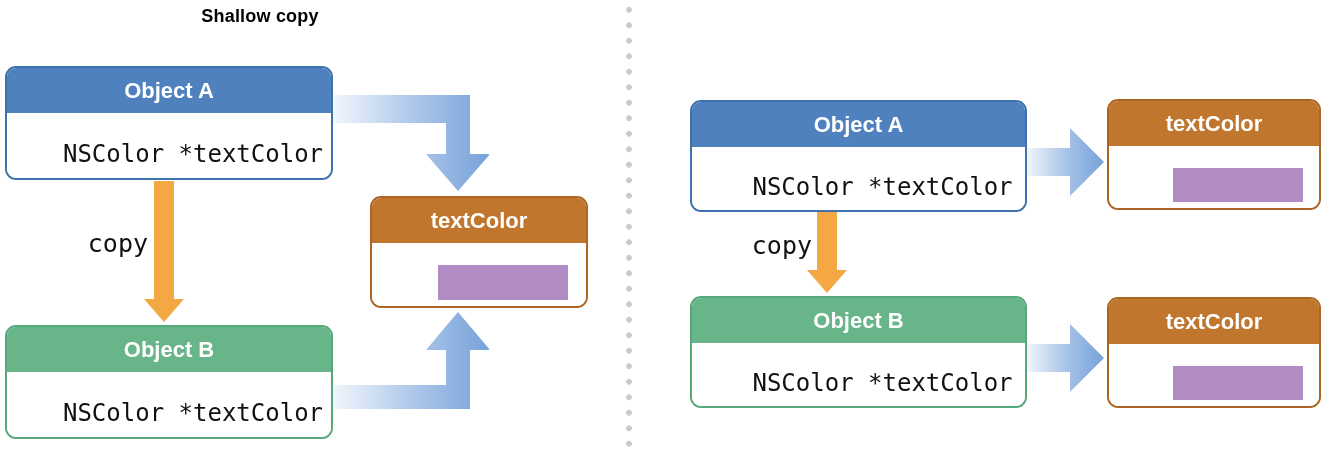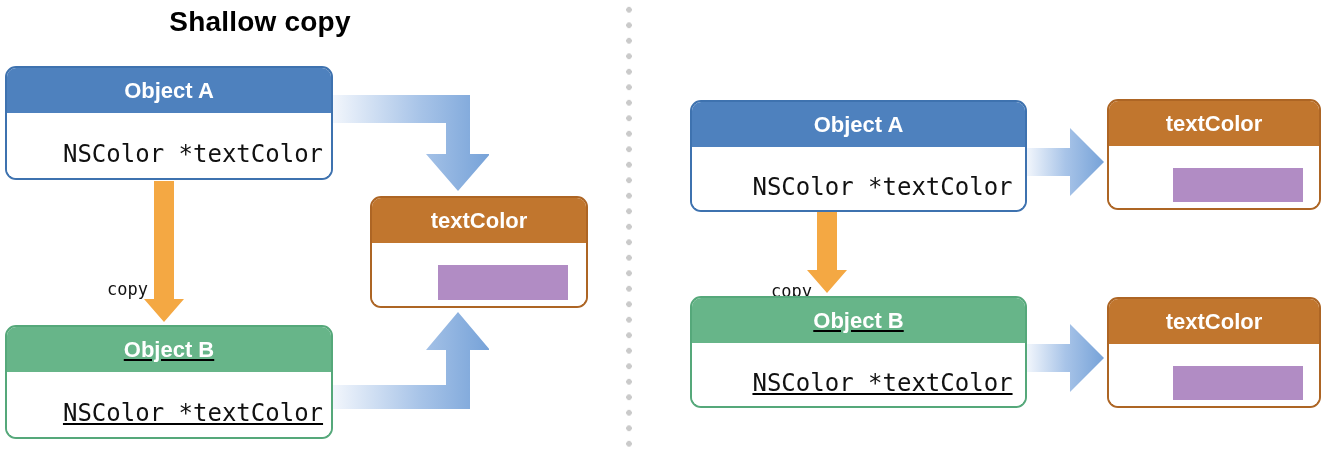--- a/index.html
+++ b/index.html
@@ -12,21 +12,21 @@
     --dividerDot:#CACACA;
     --bodyText:#111111; --titleText:#000000;
   }
   html,body{margin:0;padding:0;background:#ffffff;}
   .stage{
     position:relative; width:1326px; height:454px; background:#ffffff;
     font-family:"Liberation Sans", sans-serif; overflow:hidden;
   }
   .panel-title{
     position:absolute; top:6px; width:500px; text-align:center;
-    font-size:28px; font-weight:700; color:var(--titleText); letter-spacing:0.2px;
+    font-size:18px; font-weight:700; color:var(--titleText); letter-spacing:0.2px;
   }
   .divider{
     position:absolute; left:626px; top:2px; width:6px; height:450px;
     background-image:radial-gradient(circle, var(--dividerDot) 2.7px, rgba(0,0,0,0) 3px);
     background-size:6px 15.5px; background-repeat:repeat-y;
   }
   .objbox{
     position:absolute; border-radius:11px; background:#ffffff;
     border:2px solid; overflow:hidden; box-sizing:border-box;
     display:flex; flex-direction:column;gap:16px;
@@ -37,28 +37,28 @@
   }
   .objbox .body{
     flex:1 1 auto; display:flex; align-items:center; justify-content:center;
     background:#ffffff;
     padding-left:48px;
   }
   .mono{font-family:"DejaVu Sans Mono","Liberation Mono",monospace;}
   .field-text{font-size:24px; color:var(--bodyText); white-space:pre;}
   .box-blue{border-color:var(--blueBorder);}
   .box-blue .head{background:var(--blueHeader);}
-  .box-green{border-color:var(--greenBorder);text-decoration:underline;}
+  .box-green{border-color:var(--greenBorder);}
   .box-green .head{background:var(--greenHeader);}
   .box-orange{border-color:var(--orangeBorder);}
   .box-orange .head{background:var(--orangeHeader);}
   .swatch{background:var(--swatchPurple); width:130px; height:35px;}
   .copy-label{
-    position:absolute; width:110px; text-align:right; font-size:17px;
-    color:var(--bodyText); line-height:28px; height:28px;margin-top:45px;
+    position:absolute; width:110px; text-align:right; font-size:25px;
+    color:var(--bodyText); line-height:28px; height:28px;
   }
   .arrow-svg{position:absolute; display:block;}
   .copy-arrow{fill:var(--copyArrowOrange);}
   .stop-light{stop-color:var(--pointerArrowLight);}
   .stop-mid{stop-color:var(--pointerArrowMid);}
   .stop-dark{stop-color:var(--pointerArrowDark);}
 </style>
 </head>
 <body>
 

